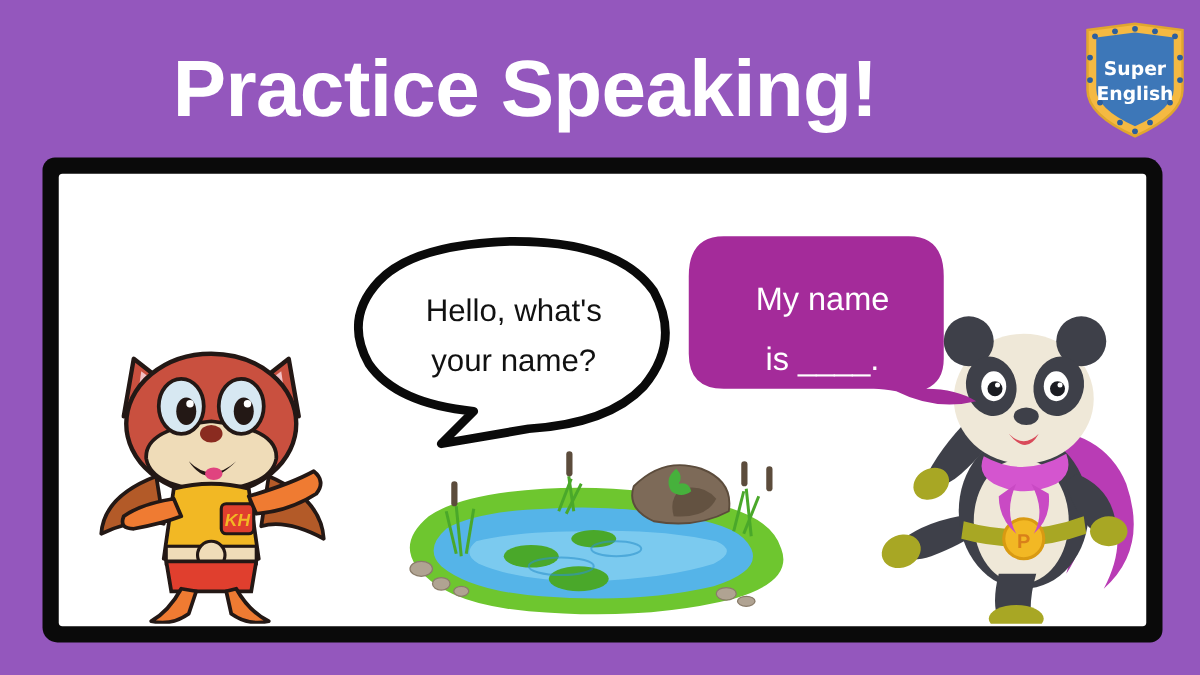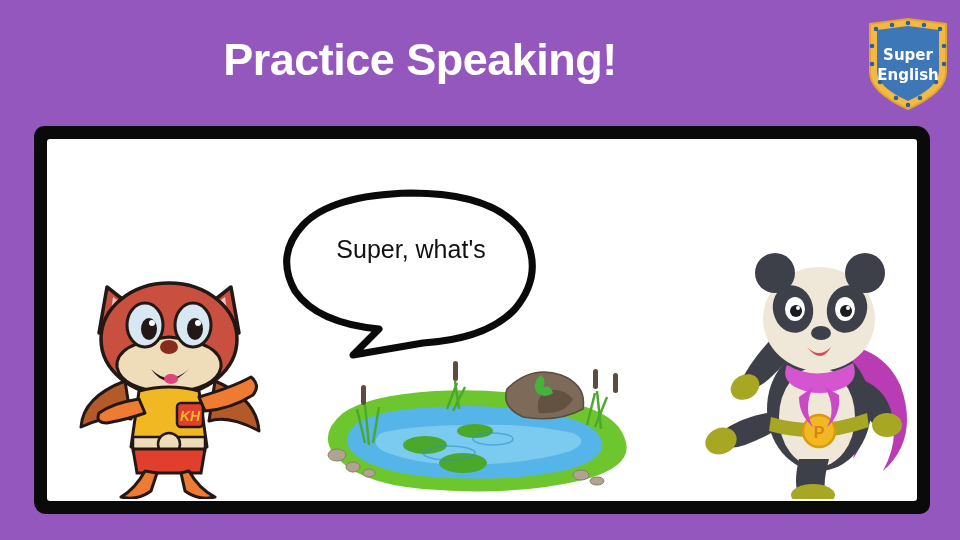--- a/index.html
+++ b/index.html
@@ -14,21 +14,21 @@
     background:#9457bd;
   }
 
   
   #title {
     position:absolute;
     left:0; top:34px;
     width:840px;
     text-align:center;
     color:#ffffff;
-    font-size:45px;
+    font-size:64px;
     font-weight:bold;
     letter-spacing:-0.5px;
     white-space:nowrap;
   }
 
   
   #logo {
     position:absolute;
     left:862px; top:16px;
     width:92px; height:96px;
@@ -279,20 +279,30 @@
           <ellipse cx="126" cy="86" rx="10" ry="7" fill="#3e4049"></ellipse>
           <path d="M112 100 Q124 112 136 100 Q126 118 112 100 Z" fill="#d94a5a"></path>
         </svg>
       </div>
 
       <div id="bubble-ask">
         <svg viewBox="0 0 256 172">
           <path d="M128 6 Q212 6 240 46 Q262 86 232 122 Q204 152 140 156 L70 168 L96 142 Q34 136 12 104 Q-8 68 20 38 Q48 8 128 6 Z" fill="#ffffff" stroke="#0a0a0a" stroke-width="7" stroke-linejoin="round"></path>
         </svg>
         <div class="btext">
-          <div>Super, what's</div>
+          <div>Hello, what's</div>
+          <div>your name?</div>
         </div>
       </div>
 
+      <div id="bubble-answer">
+        <svg viewBox="0 0 232 150">
+          <path d="M30 2 L178 2 Q206 2 206 34 L206 100 Q206 118 192 124 Q216 124 232 134 Q200 142 168 126 Q158 124 150 124 L30 124 Q2 124 2 96 L2 34 Q2 2 30 2 Z" fill="#a42b9a"></path>
+        </svg>
+        <div class="btext">
+          <div>My name</div>
+          <div>is ____.</div>
+        </div>
+      </div>
 
     </div>
   </div>
 </div>
 
 </body></html>

